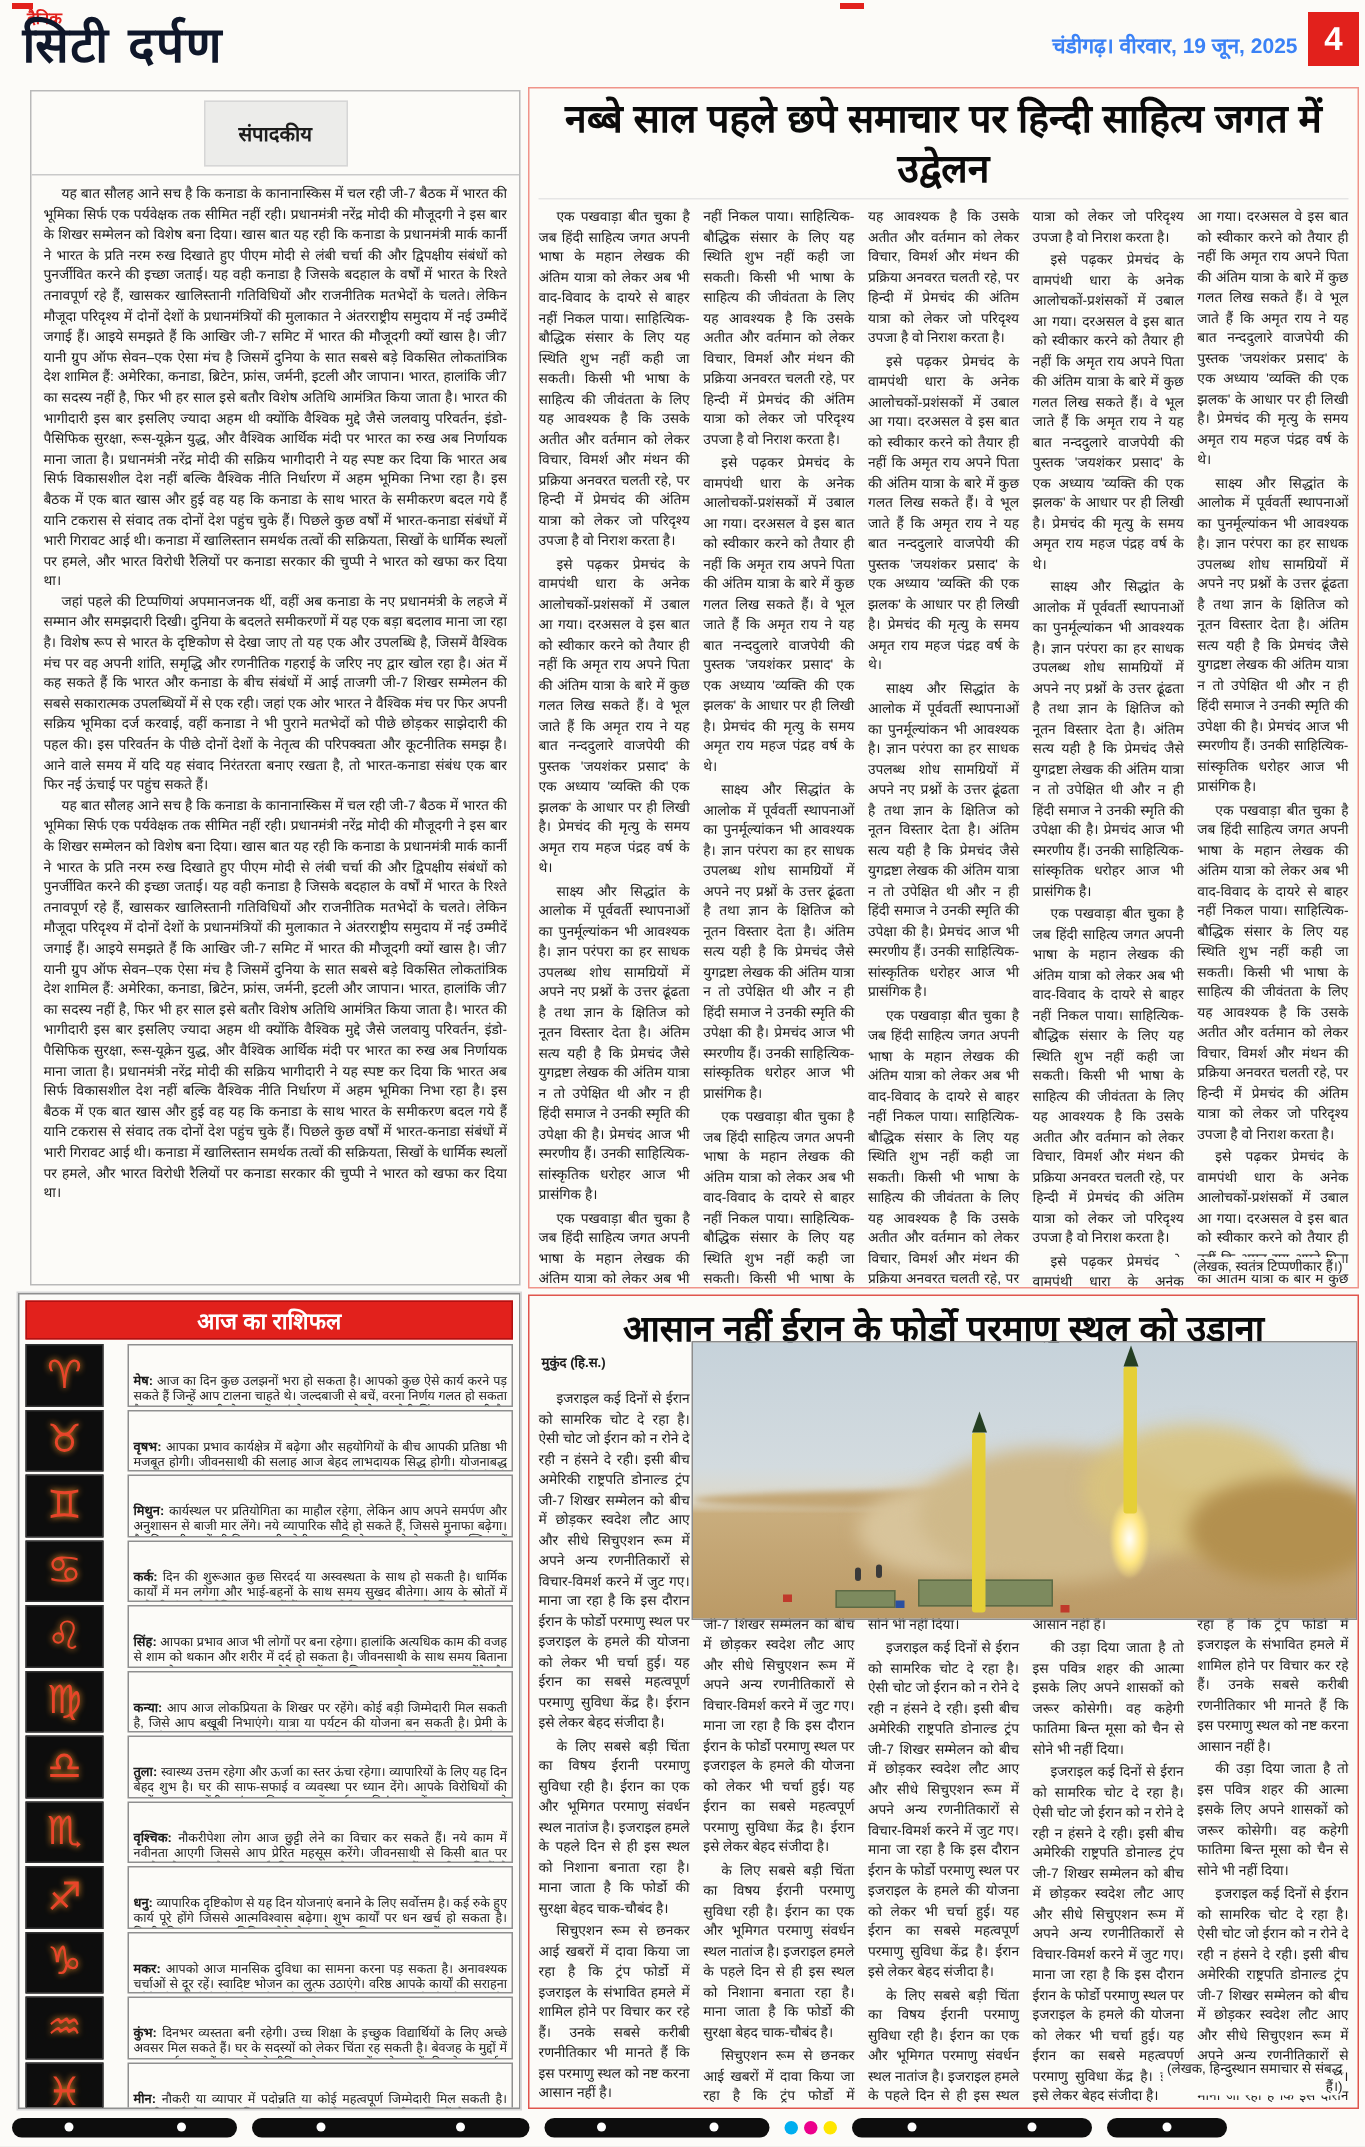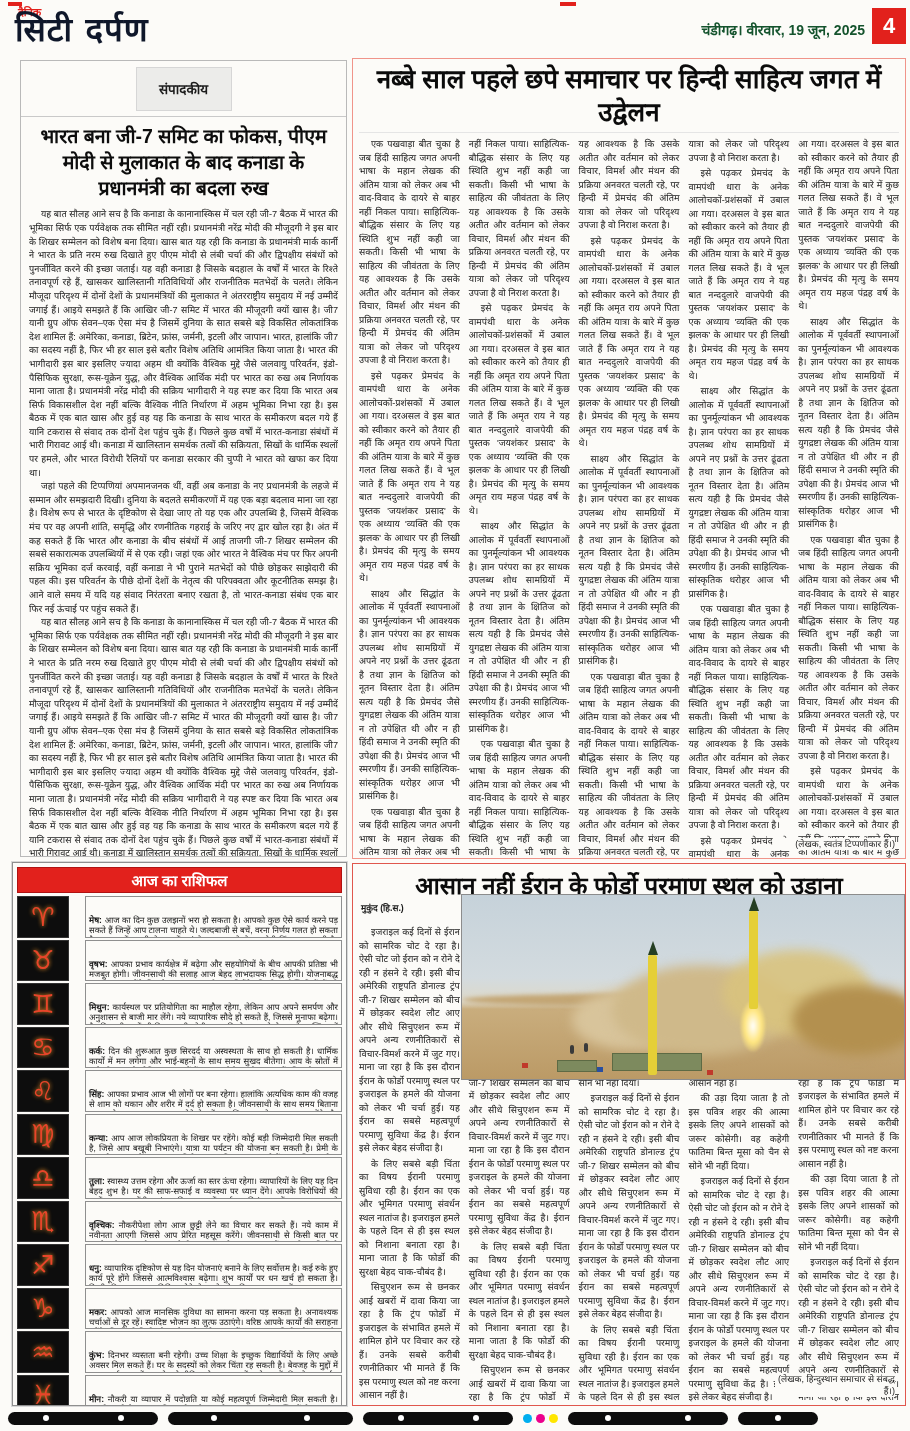--- a/index.html
+++ b/index.html
@@ -12,21 +12,21 @@
   .regmark { position:absolute; background:#e2211c; }
 
   
   #header { position:absolute; left:0; top:0; width:910px; height:56px; }
   .logo-kicker { position:absolute; left:18px; top:4px; color:#e2211c; font-size:11px; font-weight:bold; }
   .logo { position:absolute; left:15px; top:6px; font-family:"DejaVu Serif","Liberation Serif",serif;
           font-weight:bold; font-size:33px; color:#0f172a; letter-spacing:1px; }
   .section-banner { position:absolute; left:352px; top:13px; width:278px; height:31px; background:#e2211c;
           color:#fff; font-weight:bold; font-size:20px; display:flex; align-items:center; justify-content:center; }
   .dateline { position:absolute; left:640px; top:20px; width:225px; text-align:right;
-          font-weight:bold; font-size:14px; color:#14532d; }
+          font-weight:bold; font-size:14px; color:#3b82f6; }
   .pagenum { position:absolute; left:872px; top:8px; width:34px; height:36px; background:#e2211c; color:#fff;
           font-weight:bold; font-size:22px; display:flex; align-items:center; justify-content:center; }
 
   
   #editorial { position:absolute; left:20px; top:60px; width:327px; height:797px;
           border:1px solid #b9b9b9; background:#fcfbf8; padding:6px 8px; overflow:hidden; }
   .ed-label { width:96px; margin:0 auto; background:#ececea; border:1px solid #d6d6d6; text-align:center;
           font-weight:bold; font-size:13.5px; padding:12px 0; }
   .ed-rule { border-bottom:1px solid #c9c9c9; margin:5px -8px 6px; }
   .ed-headline { text-align:center; font-weight:bold; font-size:19.5px; line-height:1.34; color:#0d0d0d; margin-bottom:7px; }
@@ -121,21 +121,20 @@
   <div id="header">
     <div class="logo-kicker">दैनिक</div>
     <div class="logo">सिटी दर्पण</div>
     <div class="dateline">चंडीगढ़। वीरवार, 19 जून, 2025</div>
     <div class="pagenum">4</div>
   </div>
 
   <div id="editorial">
     <div class="ed-label">संपादकीय</div>
     <div class="ed-rule"></div>
-    <div class="ed-headline">भारत बना जी-7 समिट का फोकस, पीएम मोदी से मुलाकात के बाद कनाडा के प्रधानमंत्री का बदला रुख</div>
     <div class="ed-body">
         <p>यह बात सौलह आने सच है कि कनाडा के कानानास्किस में चल रही जी-7 बैठक में भारत की भूमिका सिर्फ एक पर्यवेक्षक तक सीमित नहीं रही। प्रधानमंत्री नरेंद्र मोदी की मौजूदगी ने इस बार के शिखर सम्मेलन को विशेष बना दिया। खास बात यह रही कि कनाडा के प्रधानमंत्री मार्क कार्नी ने भारत के प्रति नरम रुख दिखाते हुए पीएम मोदी से लंबी चर्चा की और द्विपक्षीय संबंधों को पुनर्जीवित करने की इच्छा जताई। यह वही कनाडा है जिसके बदहाल के वर्षों में भारत के रिश्ते तनावपूर्ण रहे हैं, खासकर खालिस्तानी गतिविधियों और राजनीतिक मतभेदों के चलते। लेकिन मौजूदा परिदृश्य में दोनों देशों के प्रधानमंत्रियों की मुलाकात ने अंतरराष्ट्रीय समुदाय में नई उम्मीदें जगाई हैं। आइये समझते हैं कि आखिर जी-7 समिट में भारत की मौजूदगी क्यों खास है। जी7 यानी ग्रुप ऑफ सेवन–एक ऐसा मंच है जिसमें दुनिया के सात सबसे बड़े विकसित लोकतांत्रिक देश शामिल हैं: अमेरिका, कनाडा, ब्रिटेन, फ्रांस, जर्मनी, इटली और जापान। भारत, हालांकि जी7 का सदस्य नहीं है, फिर भी हर साल इसे बतौर विशेष अतिथि आमंत्रित किया जाता है। भारत की भागीदारी इस बार इसलिए ज्यादा अहम थी क्योंकि वैश्विक मुद्दे जैसे जलवायु परिवर्तन, इंडो-पैसिफिक सुरक्षा, रूस-यूक्रेन युद्ध, और वैश्विक आर्थिक मंदी पर भारत का रुख अब निर्णायक माना जाता है। प्रधानमंत्री नरेंद्र मोदी की सक्रिय भागीदारी ने यह स्पष्ट कर दिया कि भारत अब सिर्फ विकासशील देश नहीं बल्कि वैश्विक नीति निर्धारण में अहम भूमिका निभा रहा है। इस बैठक में एक बात खास और हुई वह यह कि कनाडा के साथ भारत के समीकरण बदल गये हैं यानि टकरास से संवाद तक दोनों देश पहुंच चुके हैं। पिछले कुछ वर्षों में भारत-कनाडा संबंधों में भारी गिरावट आई थी। कनाडा में खालिस्तान समर्थक तत्वों की सक्रियता, सिखों के धार्मिक स्थलों पर हमले, और भारत विरोधी रैलियों पर कनाडा सरकार की चुप्पी ने भारत को खफा कर दिया था।</p>
         <p>जहां पहले की टिप्पणियां अपमानजनक थीं, वहीं अब कनाडा के नए प्रधानमंत्री के लहजे में सम्मान और समझदारी दिखी। दुनिया के बदलते समीकरणों में यह एक बड़ा बदलाव माना जा रहा है। विशेष रूप से भारत के दृष्टिकोण से देखा जाए तो यह एक और उपलब्धि है, जिसमें वैश्विक मंच पर वह अपनी शांति, समृद्धि और रणनीतिक गहराई के जरिए नए द्वार खोल रहा है। अंत में कह सकते हैं कि भारत और कनाडा के बीच संबंधों में आई ताजगी जी-7 शिखर सम्मेलन की सबसे सकारात्मक उपलब्धियों में से एक रही। जहां एक ओर भारत ने वैश्विक मंच पर फिर अपनी सक्रिय भूमिका दर्ज करवाई, वहीं कनाडा ने भी पुराने मतभेदों को पीछे छोड़कर साझेदारी की पहल की। इस परिवर्तन के पीछे दोनों देशों के नेतृत्व की परिपक्वता और कूटनीतिक समझ है। आने वाले समय में यदि यह संवाद निरंतरता बनाए रखता है, तो भारत-कनाडा संबंध एक बार फिर नई ऊंचाई पर पहुंच सकते हैं।</p>
         <p>यह बात सौलह आने सच है कि कनाडा के कानानास्किस में चल रही जी-7 बैठक में भारत की भूमिका सिर्फ एक पर्यवेक्षक तक सीमित नहीं रही। प्रधानमंत्री नरेंद्र मोदी की मौजूदगी ने इस बार के शिखर सम्मेलन को विशेष बना दिया। खास बात यह रही कि कनाडा के प्रधानमंत्री मार्क कार्नी ने भारत के प्रति नरम रुख दिखाते हुए पीएम मोदी से लंबी चर्चा की और द्विपक्षीय संबंधों को पुनर्जीवित करने की इच्छा जताई। यह वही कनाडा है जिसके बदहाल के वर्षों में भारत के रिश्ते तनावपूर्ण रहे हैं, खासकर खालिस्तानी गतिविधियों और राजनीतिक मतभेदों के चलते। लेकिन मौजूदा परिदृश्य में दोनों देशों के प्रधानमंत्रियों की मुलाकात ने अंतरराष्ट्रीय समुदाय में नई उम्मीदें जगाई हैं। आइये समझते हैं कि आखिर जी-7 समिट में भारत की मौजूदगी क्यों खास है। जी7 यानी ग्रुप ऑफ सेवन–एक ऐसा मंच है जिसमें दुनिया के सात सबसे बड़े विकसित लोकतांत्रिक देश शामिल हैं: अमेरिका, कनाडा, ब्रिटेन, फ्रांस, जर्मनी, इटली और जापान। भारत, हालांकि जी7 का सदस्य नहीं है, फिर भी हर साल इसे बतौर विशेष अतिथि आमंत्रित किया जाता है। भारत की भागीदारी इस बार इसलिए ज्यादा अहम थी क्योंकि वैश्विक मुद्दे जैसे जलवायु परिवर्तन, इंडो-पैसिफिक सुरक्षा, रूस-यूक्रेन युद्ध, और वैश्विक आर्थिक मंदी पर भारत का रुख अब निर्णायक माना जाता है। प्रधानमंत्री नरेंद्र मोदी की सक्रिय भागीदारी ने यह स्पष्ट कर दिया कि भारत अब सिर्फ विकासशील देश नहीं बल्कि वैश्विक नीति निर्धारण में अहम भूमिका निभा रहा है। इस बैठक में एक बात खास और हुई वह यह कि कनाडा के साथ भारत के समीकरण बदल गये हैं यानि टकरास से संवाद तक दोनों देश पहुंच चुके हैं। पिछले कुछ वर्षों में भारत-कनाडा संबंधों में भारी गिरावट आई थी। कनाडा में खालिस्तान समर्थक तत्वों की सक्रियता, सिखों के धार्मिक स्थलों पर हमले, और भारत विरोधी रैलियों पर कनाडा सरकार की चुप्पी ने भारत को खफा कर दिया था।</p>
       </div>
   </div>
 
   <div id="main-article">
     <div class="main-headline">नब्बे साल पहले छपे समाचार पर हिन्दी साहित्य जगत में उद्वेलन</div>
     <div class="main-body">

